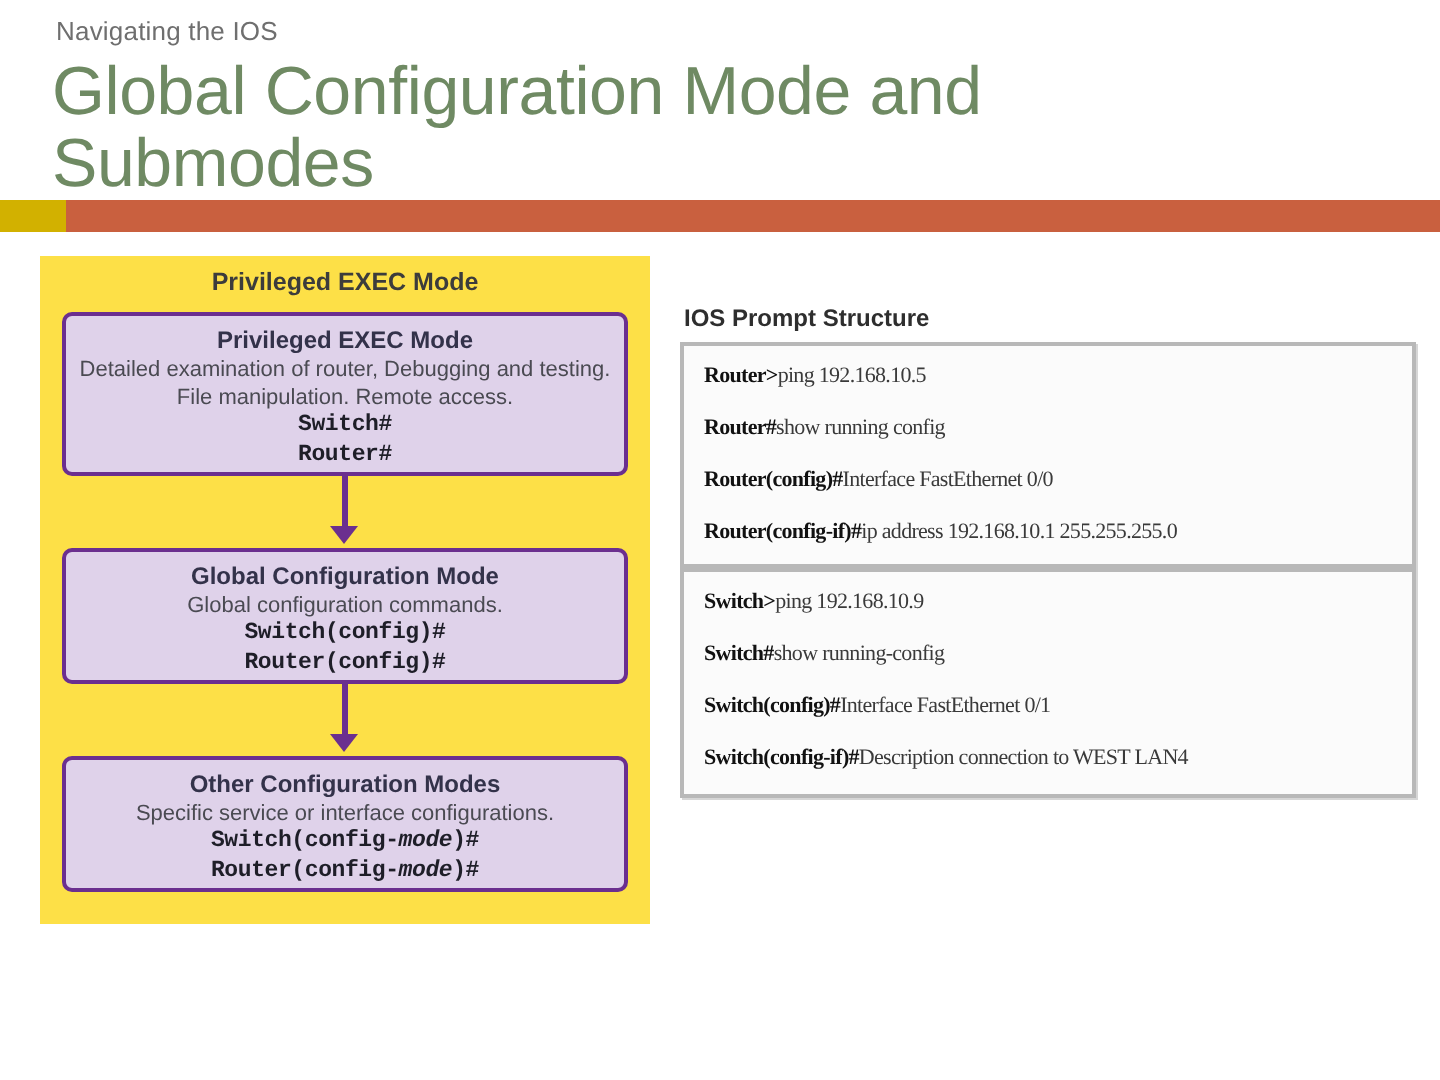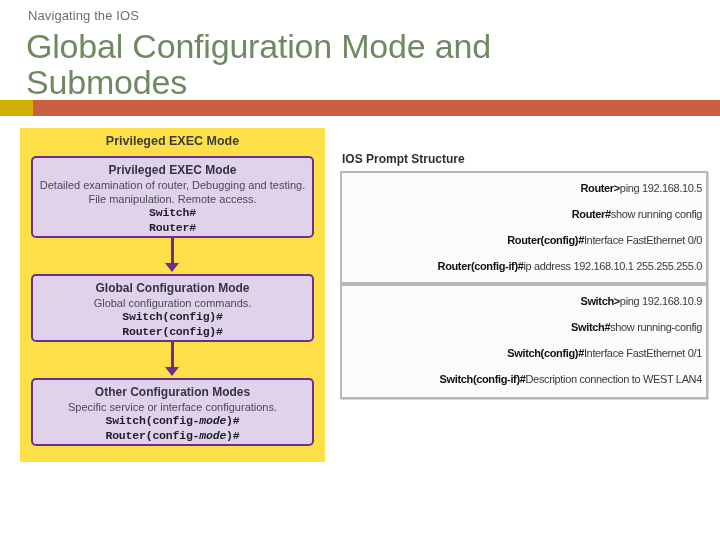--- a/index.html
+++ b/index.html
@@ -154,28 +154,27 @@
     font-weight: normal;
   }
   .terminal {
     box-sizing: border-box;
     border: 2px solid #b8b8b8;
     background: #fbfbfb;
     padding: 9px 4px 9px 10px;
     box-shadow: 1px 1px 0 #d6d6d6;
   }
   .terminal-line {
-    font-family: Liberation Sans, sans-serif;
+    font-family: Liberation Serif, serif;
     font-size: 11px;
     line-height: 13px;
     color: #3a3a3a;
     white-space: nowrap;
     letter-spacing: -.35px;
     margin: 0 0 13px 0;
-    text-align: right;
   }
   .terminal-line:last-child { margin-bottom: 0; }
   .terminal-line b {
     color: #111111;
     font-weight: bold;
   }
   #terminal-router { height: 113px; }
   #caption-cli { margin-top: 14px; }
   #terminal-switch { height: 115px; }
 </style>

